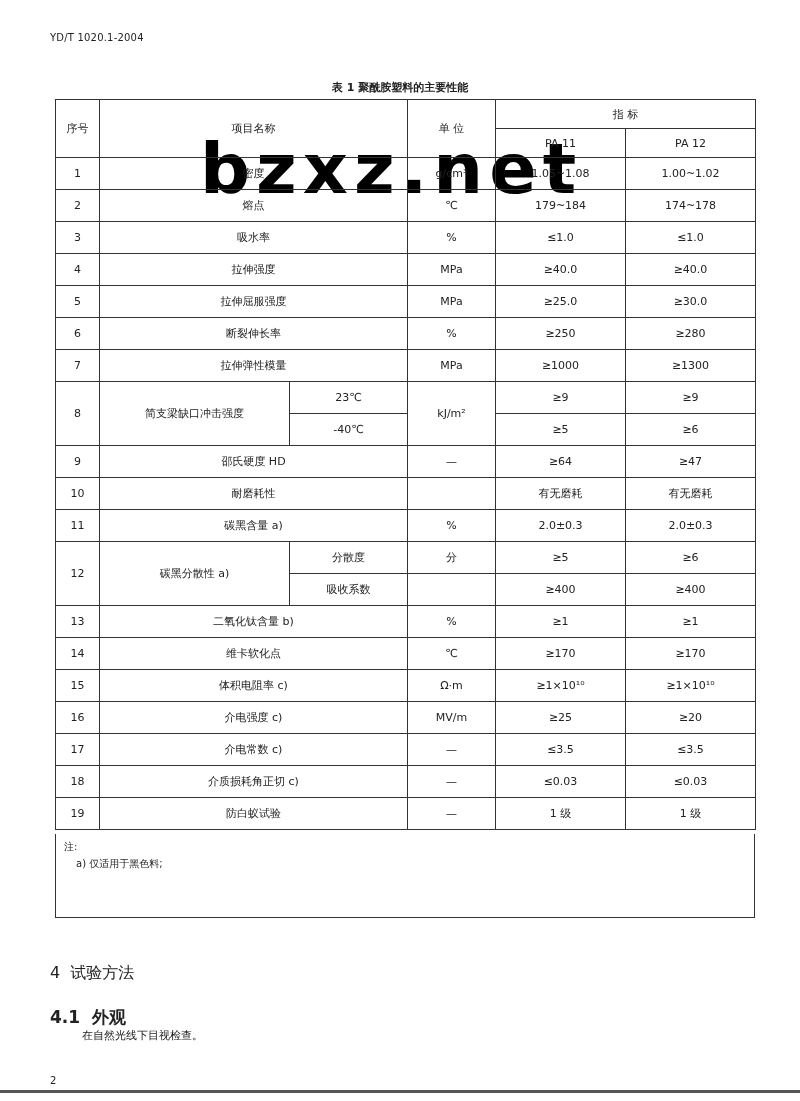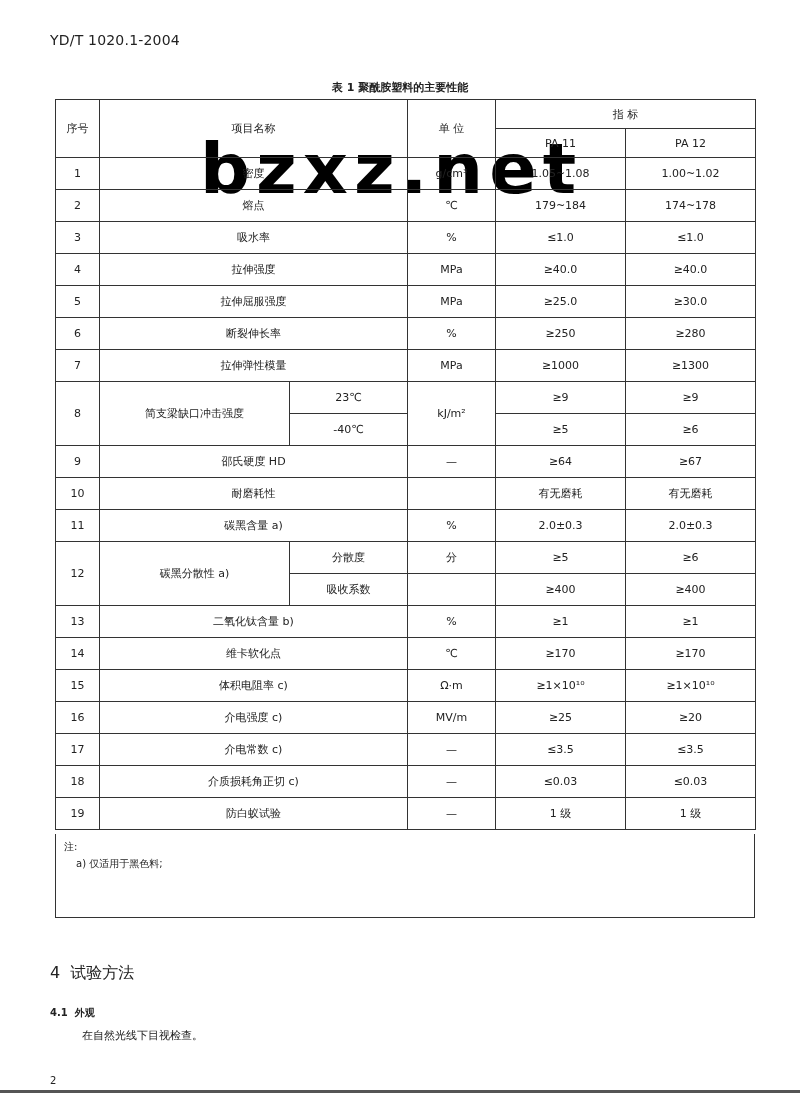--- a/index.html
+++ b/index.html
@@ -1,34 +1,34 @@
 <!DOCTYPE html>
 <html><head>
 <meta charset="utf-8">
 <style>
   html, body { margin: 0; padding: 0; background: #fff; }
   body { width: 800px; height: 1101px; position: relative; overflow: hidden;
          font-family: "DejaVu Sans", sans-serif; color: #111; }
-  .std-code { position: absolute; left: 50px; top: 32px; font-size: 14px; letter-spacing: 0.2px; color: #222; }
+  .std-code { position: absolute; left: 50px; top: 32px; font-size: 10px; letter-spacing: 0.2px; color: #222; }
   .table-title { position: absolute; left: 0; width: 800px; top: 80px; text-align: center;
                  font-size: 11px; font-weight: bold; color: #222; }
   .watermark { position: absolute; left: 200px; top: 128px; font-size: 70px; font-weight: bold;
                color: #000000; letter-spacing: 6px; font-family: "DejaVu Sans", sans-serif; z-index: 0; }
   table.spec { position: absolute; left: 55px; top: 99px; width: 700px; border-collapse: collapse;
                font-size: 11px; z-index: 1; table-layout: fixed; }
   table.spec td, table.spec th { border: 1px solid #333; padding: 0 4px; text-align: center;
                font-weight: normal; height: 31px; color: #222; }
   table.spec th { height: 28px; }
   td.left { text-align: left; padding-left: 8px; }
   .notes { position: absolute; left: 55px; top: 834px; width: 700px; height: 84px;
            border: 1px solid #333; border-top: none; box-sizing: border-box;
            font-size: 10px; padding: 4px 8px; line-height: 17px; color: #222; }
   .note-item { padding-left: 12px; }
   .sec4 { position: absolute; left: 50px; top: 963px; font-size: 16px; color: #222; }
-  .sec41 { position: absolute; left: 50px; top: 1006px; font-size: 10px; font-weight: bold; color: #222; }
+  .sec41 { position: absolute; left: 50px; top: 1006px; font-size: 17px; font-weight: bold; color: #222; }
   .sec41-text { position: absolute; left: 82px; top: 1028px; font-size: 11px; color: #222; }
   .page-num { position: absolute; left: 50px; top: 1075px; font-size: 10px; color: #222; }
   .bottom-rule { position: absolute; left: 0; top: 1090px; width: 800px; height: 3px; background: #555; }
 </style>
 </head>
 <body>
 
 <div class="std-code">YD/T 1020.1-2004</div>
 <div class="table-title">表 1  聚酰胺塑料的主要性能</div>
 <div class="watermark">bzxz.net</div>
@@ -115,21 +115,21 @@
     <tr>
       <td>-40℃</td>
       <td>≥5</td>
       <td>≥6</td>
     </tr>
     <tr>
       <td>9</td>
       <td colspan="2" class="left">邵氏硬度 HD</td>
       <td>—</td>
       <td>≥64</td>
-      <td>≥67</td>
+      <td>≥47</td>
     </tr>
     <tr>
       <td>10</td>
       <td colspan="2" class="left">耐磨耗性</td>
       <td></td>
       <td>有无磨耗</td>
       <td>有无磨耗</td>
     </tr>
     <tr>
       <td>11</td>

